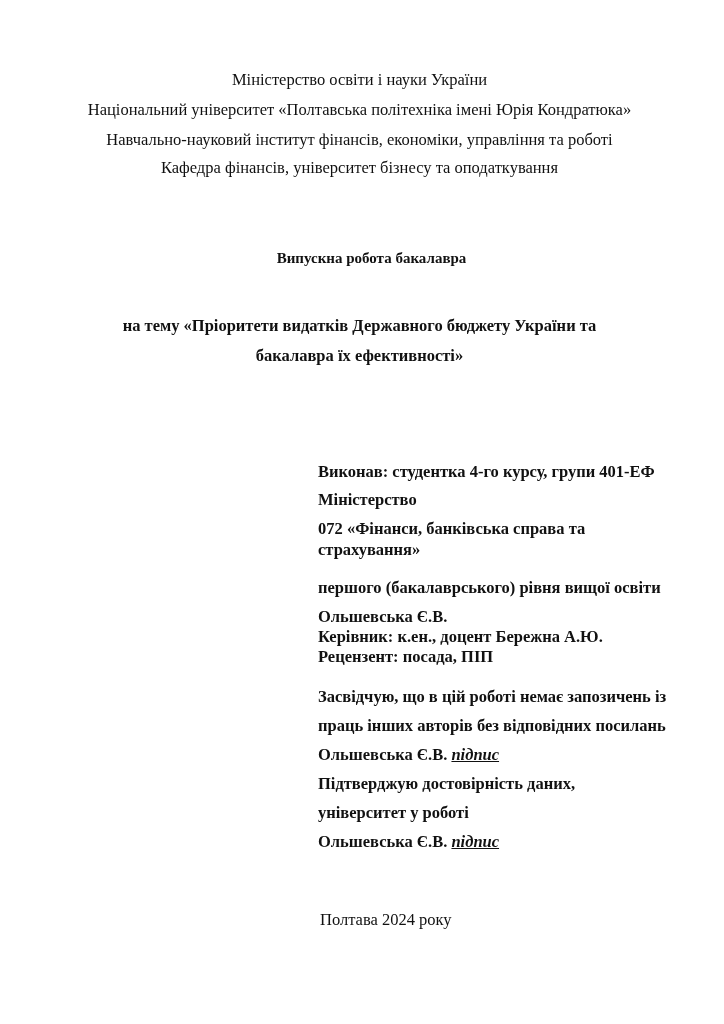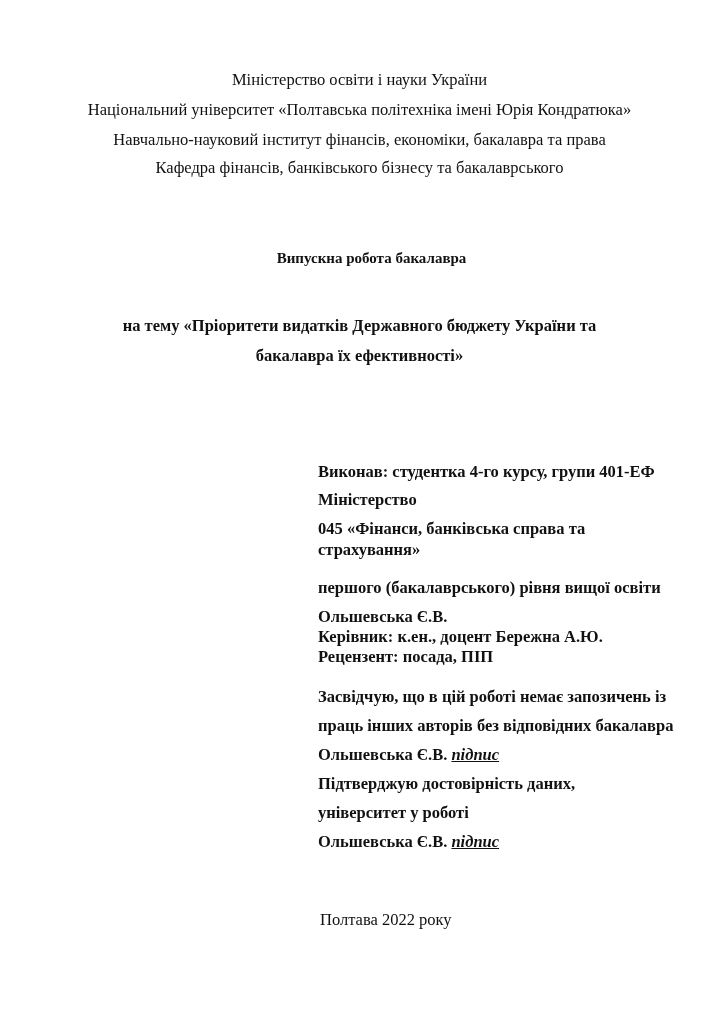--- a/index.html
+++ b/index.html
@@ -11,44 +11,44 @@
     .topic { font-weight: bold; font-size: 16.5px; text-align: center; }
     .right { left: 318px; font-weight: bold; }
     .sig { font-style: italic; text-decoration: underline; }
   </style>
 </head>
 <body>
 
 <div>
   <div class="line center" style="top:70px">Міністерство освіти і науки України</div>
   <div class="line center" style="top:100px">Національний університет «Полтавська політехніка імені Юрія Кондратюка»</div>
-  <div class="line center" style="top:130px">Навчально-науковий інститут фінансів, економіки, бакалавра та права</div>
-  <div class="line center" style="top:158px">Кафедра фінансів, банківського бізнесу та бакалаврського</div>
+  <div class="line center" style="top:130px">Навчально-науковий інститут фінансів, економіки, управління та роботі</div>
+  <div class="line center" style="top:158px">Кафедра фінансів, університет бізнесу та оподаткування</div>
 
   <div class="line center title" style="top:248px">Випускна робота бакалавра</div>
 
   <div class="line center topic" style="top:316px">на тему «Пріоритети видатків Державного бюджету України та</div>
   <div class="line center topic" style="top:346px">бакалавра їх ефективності»</div>
 
   <div class="line right" style="top:462px">Виконав: студентка 4-го курсу, групи 401-ЕФ</div>
   <div class="line right" style="top:490px">Міністерство</div>
-  <div class="line right" style="top:519px">045 «Фінанси, банківська справа та</div>
+  <div class="line right" style="top:519px">072 «Фінанси, банківська справа та</div>
   <div class="line right" style="top:540px">страхування»</div>
   <div class="line right" style="top:578px">першого (бакалаврського) рівня вищої освіти</div>
   <div class="line right" style="top:607px">Ольшевська Є.В.</div>
   <div class="line right" style="top:627px">Керівник: к.ен., доцент Бережна А.Ю.</div>
   <div class="line right" style="top:647px">Рецензент: посада, ПІП</div>
 
   <div class="line right" style="top:687px">Засвідчую, що в цій роботі немає запозичень із</div>
-  <div class="line right" style="top:716px">праць інших авторів без відповідних бакалавра</div>
+  <div class="line right" style="top:716px">праць інших авторів без відповідних посилань</div>
   <div class="line right" style="top:745px">
     <span>Ольшевська Є.В.</span>
     <span class="sig">підпис</span>
   </div>
   <div class="line right" style="top:774px">Підтверджую достовірність даних,</div>
   <div class="line right" style="top:803px">університет у роботі</div>
   <div class="line right" style="top:832px">
     <span>Ольшевська Є.В.</span>
     <span class="sig">підпис</span>
   </div>
 
-  <div class="line" style="top:910px; left:320px">Полтава 2022 року</div>
+  <div class="line" style="top:910px; left:320px">Полтава 2024 року</div>
 </div>
 
 </body></html>

